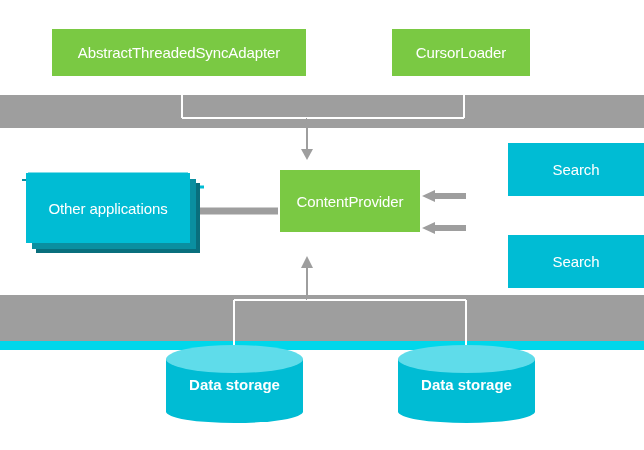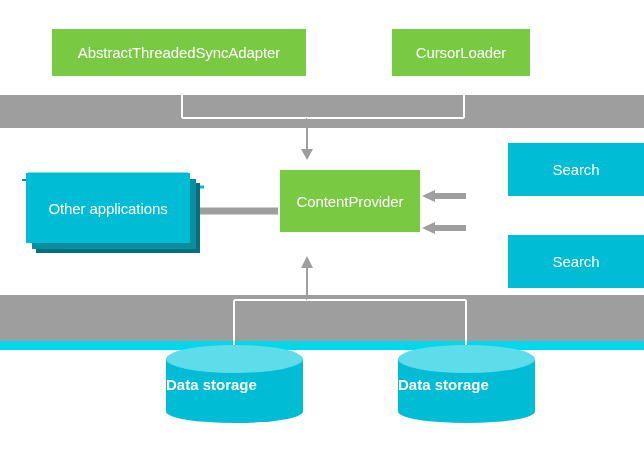--- a/index.html
+++ b/index.html
@@ -61,21 +61,21 @@
     position: absolute;
     left: 0;
     top: 0;
     background: #5FDCEA;
     border-radius: 50% / 50%;
   }
   .cyl-label {
     position: absolute;
     left: 0;
     width: 100%;
-    text-align: left;
+    text-align: center;
     color: #ffffff;
     font-size: 15px;
     font-weight: bold;
     z-index: 2;
   }
 </style>
 </head>
 <body>
 
 <div id="canvas">

